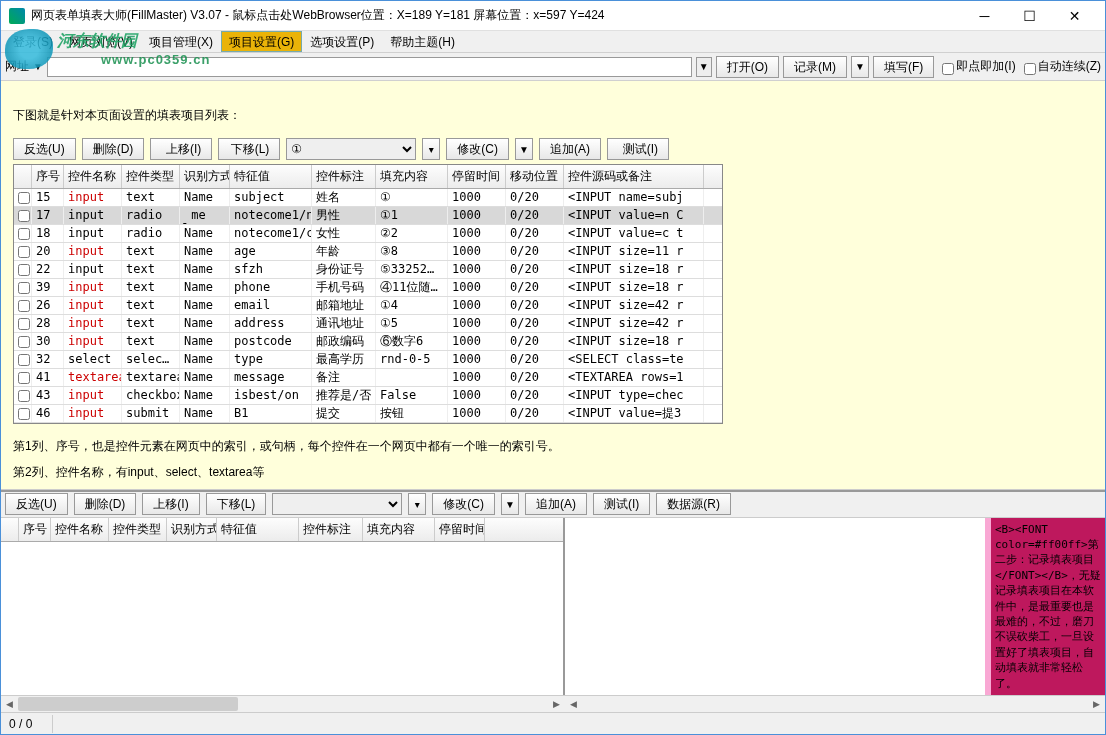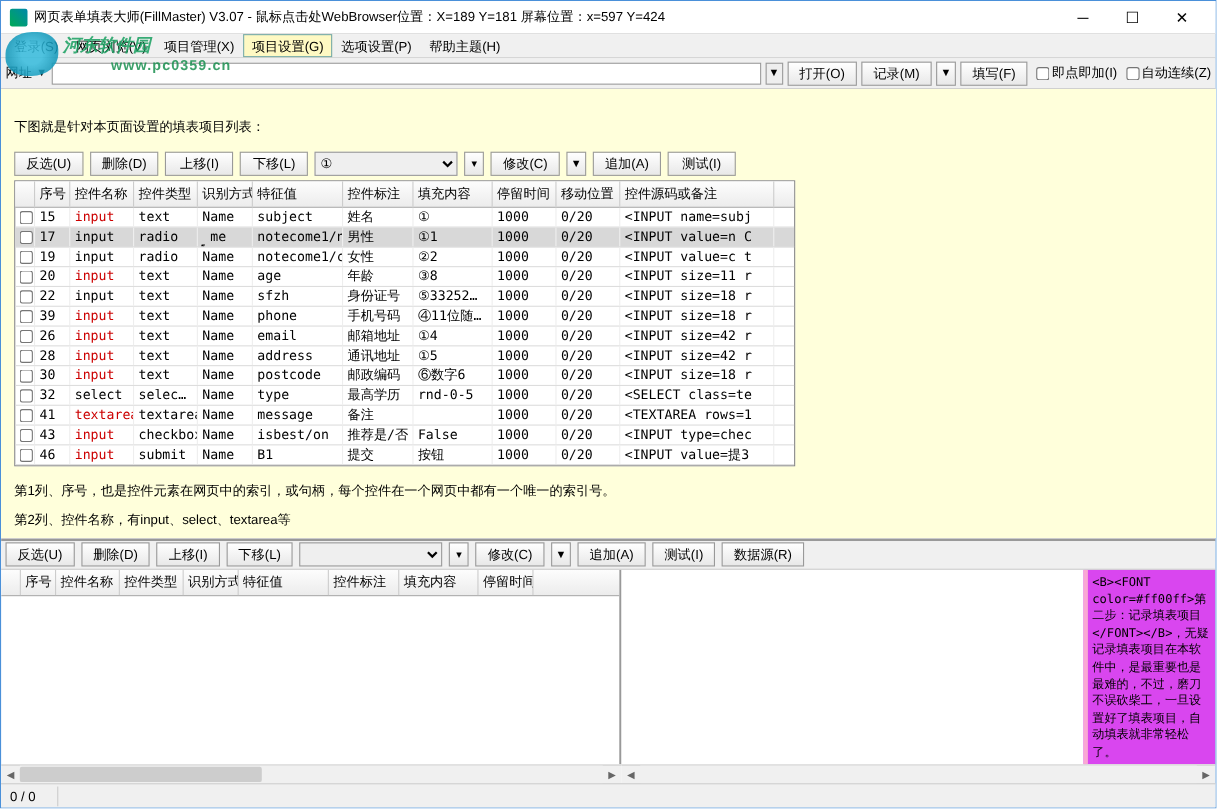--- a/index.html
+++ b/index.html
@@ -5,26 +5,26 @@
 * { box-sizing: border-box; margin: 0; padding: 0; }
 body { font-family: "Microsoft YaHei", SimSun, sans-serif; font-size: 12px; background: #fff; overflow: hidden; }
 .window { width: 1106px; height: 735px; border: 1px solid #4a90d9; display: flex; flex-direction: column; position: relative; }
 .titlebar { height: 30px; background: #fff; display: flex; align-items: center; padding: 0 8px; border-bottom: 1px solid #e0e0e0; }
 .app-icon { width: 16px; height: 16px; background: linear-gradient(45deg,#0a5,#08a); margin-right: 6px; border-radius: 2px; }
 .title-text { flex: 1; font-size: 12px; color: #000; }
 .win-controls { display: flex; gap: 0; }
 .win-btn { width: 45px; height: 28px; display: flex; align-items: center; justify-content: center; cursor: pointer; font-size: 14px; }
 .menubar { height: 22px; background: #f0f0f0; display: flex; padding: 0 4px; border-bottom: 1px solid #d0d0d0; }
 .menu-item { padding: 3px 8px; cursor: pointer; position: relative; }
-.menu-item.active { background: #fef9c3; border: 1px solid #7aa; padding: 2px 7px; }
+.menu-item.active { background: #eab308; border: 1px solid #7aa; padding: 2px 7px; }
 .toolbar-row { height: 28px; background: #f0f0f0; display: flex; align-items: center; padding: 2px 4px; border-bottom: 1px solid #d0d0d0; gap: 4px; }
 .url-label { font-size: 12px; }
 .url-input { flex: 1; height: 20px; border: 1px solid #999; padding: 0 4px; max-width: 650px; }
-.tb-btn { border: 1px solid #999; background: linear-gradient(#fff,#e8e8e8); padding: 2px 10px; cursor: pointer; font-size: 12px; height: 22px; }
-.chk-label { display: flex; align-items: center; gap: 2px; margin-left: 4px; }
+.tb-btn { border: 1px solid #999; background: linear-gradient(#fff,#e8e8e8); padding: 2px 10px; cursor: pointer; font-size: 12px; height: 22px; text-align: right; }
+.chk-label { display: flex; align-items: flex-end; gap: 2px; margin-left: 4px; }
 .watermark { position: absolute; top: 28px; left: 4px; z-index: 100; pointer-events: none; display: flex; align-items: center; opacity: 0.85; }
 .wm-logo { width: 48px; height: 40px; background: radial-gradient(circle,#3bd 30%,#19b 70%); border-radius: 50% 40%; margin-right: 4px; }
 .wm-text { display: flex; flex-direction: column; }
 .wm-cn { font-size: 16px; font-weight: bold; color: #18a060; font-style: italic; }
 .wm-url { font-size: 13px; font-weight: bold; color: #1a9050; letter-spacing: 1px; margin-left: 44px; }
 .main-area { flex: 1; display: flex; flex-direction: column; overflow: hidden; }
 .yellow-panel { background: #ffffdb; padding: 26px 12px; border-bottom: 1px solid #ccc; overflow: auto; height: 430px; }
 .yellow-panel .intro { margin-bottom: 14px; }
 .btn-row { display: flex; gap: 6px; align-items: center; margin-bottom: 4px; }
 .btn-row .tb-btn { min-width: 62px; }
@@ -41,21 +41,21 @@
 .red { color: #c00; }
 .notes { margin-top: 10px; line-height: 2; }
 .notes p { margin-bottom: 2px; }
 .lower { flex: 1; display: flex; flex-direction: column; border-top: 2px solid #999; }
 .lower-toolbar { height: 26px; background: #f0f0f0; display: flex; align-items: center; padding: 2px 4px; gap: 6px; border-bottom: 1px solid #ccc; }
 .lower-body { flex: 1; display: flex; overflow: hidden; }
 .lower-left { flex: 1; border-right: 2px solid #999; overflow: auto; }
 .lower-left .grid2-header { display: flex; background: linear-gradient(#fdfdfd,#ececec); border-bottom: 1px solid #aaa; }
 .lower-right { width: 540px; display: flex; }
 .lr-main { flex: 1; background: #fff; }
-.lr-side { width: 120px; border-left: 4px solid #f9a8d4; background: #d946ef; padding: 4px; font-size: 11px; line-height: 1.4; overflow: auto; font-family: SimSun, monospace; }
+.lr-side { width: 120px; border-left: 6px solid #f9a8d4; background: #be185d; padding: 4px; font-size: 11px; line-height: 1.4; overflow: auto; font-family: SimSun, monospace; }
 .scrollbar-h { height: 17px; background: #f0f0f0; border-top: 1px solid #ccc; display: flex; }
 .sb-track { flex: 1; background: #f0f0f0; position: relative; }
 .sb-thumb { position: absolute; left: 0; top: 1px; width: 220px; height: 14px; background: #cdcdcd; border-radius: 2px; }
 .sb-arrow { width: 17px; display: flex; align-items: center; justify-content: center; font-size: 9px; color: #666; }
 .statusbar { height: 22px; background: #f0f0f0; border-top: 1px solid #ccc; display: flex; align-items: center; padding: 0 8px; font-size: 12px; }
 .sep { width: 4px; height: 18px; border-left: 1px solid #ccc; margin: 0 300px 0 20px; }
 input[type=checkbox]{width:12px;height:12px;vertical-align:middle}
 </style>
 </head>
 <body>
@@ -160,21 +160,21 @@
               <div class="gc c3"><span style="position:relative;display:inline-block;width:0"><span style="position:absolute;left:-2px;top:-2px;font-size:14px">↖</span></span>  me</div>
               <div class="gc c4">notecome1/n</div>
               <div class="gc c5">男性</div>
               <div class="gc c6">①1</div>
               <div class="gc c7">1000</div>
               <div class="gc c8">0/20</div>
               <div class="gc c9">&lt;INPUT value=n C</div>
             </div>
             <div class="grid-row">
               <div class="gc chk-col"><input type="checkbox" style=""></div>
-              <div class="gc c0">19</div>
+              <div class="gc c0">18</div>
               <div class="gc c1 ">input</div>
               <div class="gc c2">radio</div>
               <div class="gc c3">Name</div>
               <div class="gc c4">notecome1/c</div>
               <div class="gc c5">女性</div>
               <div class="gc c6">②2</div>
               <div class="gc c7">1000</div>
               <div class="gc c8">0/20</div>
               <div class="gc c9">&lt;INPUT value=c t</div>
             </div>

